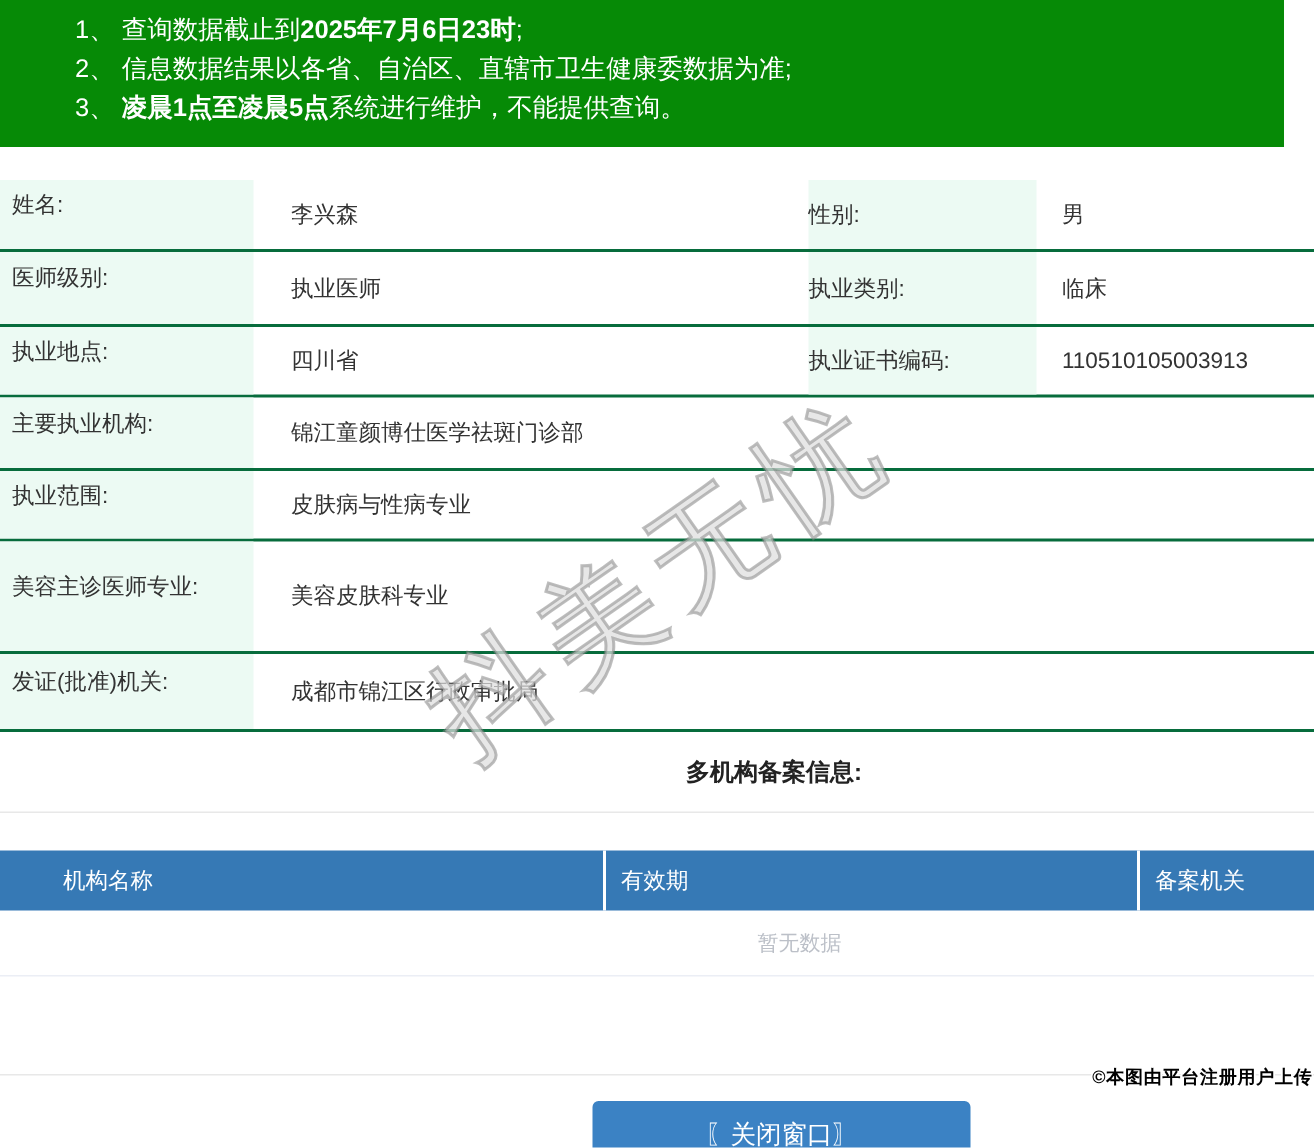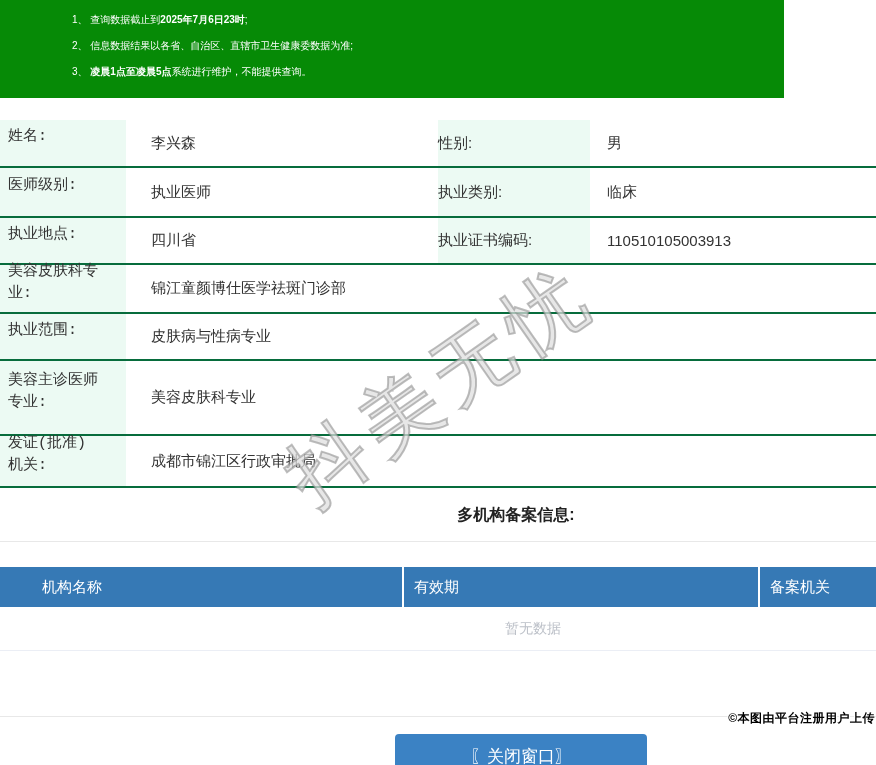--- a/index.html
+++ b/index.html
@@ -1,33 +1,33 @@
 <!DOCTYPE html>
 <html><head>
 <meta charset="utf-8">
 <style>
   * { margin:0; padding:0; box-sizing:border-box; }
   html,body { width:876px; height:765px; overflow:hidden; background:#fff;
     font-family:"Liberation Sans","DejaVu Sans",sans-serif; }
   body { position:relative; }
 
   
-  .notice { width:784px; height:98px; background:#068a06; color:#fff;
-    padding:7px 10px 0 72px; font-size:10px; }
+  .notice { width:856px; height:98px; background:#068a06; color:#fff;
+    padding:7px 10px 0 50px; font-size:17px; }
   .notice .line { line-height:26px; white-space:nowrap; }
   .notice b { font-weight:bold; }
 
   
   .info-table { margin-top:22px; width:876px; }
   .irow { display:flex; align-items:center; border-bottom:2px solid #076c3c;
     font-size:15px; color:#333; }
   .h48{height:48px}.h50{height:50px}.h47{height:47px}.h49{height:49px}.h75{height:75px}.h52{height:52px}
-  .c-label1 { width:126px; align-self:stretch; display:flex; align-items:center;
-    background:#ecfaf3; padding:0 26px 12px 8px; line-height:22px;font-family:Liberation Mono, monospace; }
-  .c-value1 { width:312px; padding-left:25px; }
+  .c-label1 { width:169px; align-self:stretch; display:flex; align-items:center;
+    background:#ecfaf3; padding:0 26px 12px 8px; line-height:22px; }
+  .c-value1 { width:370px; padding-left:25px; }
   .c-value1.wide { flex:1; }
   .c-label2 { width:152px; align-self:stretch; display:flex; align-items:center;
     background:#ecfaf3; }
   .c-value2 { flex:1; padding-left:17px; }
 
   
   .filing-title-wrap { height:54px; border-bottom:1px solid #e8e8e8;
     text-align:center; padding-top:17px; }
   .filing-title { font-size:16px; font-weight:bold; color:#222;
     display:inline-block; transform:translateX(78px); }
@@ -79,21 +79,21 @@
     <div class="c-label2">执业类别:</div>
     <div class="c-value2">临床</div>
   </div>
   <div class="irow h47">
     <div class="c-label1">执业地点:</div>
     <div class="c-value1">四川省</div>
     <div class="c-label2">执业证书编码:</div>
     <div class="c-value2">110510105003913</div>
   </div>
   <div class="irow h49">
-    <div class="c-label1">美容皮肤科专业:</div>
+    <div class="c-label1">主要执业机构:</div>
     <div class="c-value1 wide">锦江童颜博仕医学祛斑门诊部</div>
   </div>
   <div class="irow h47">
     <div class="c-label1">执业范围:</div>
     <div class="c-value1 wide">皮肤病与性病专业</div>
   </div>
   <div class="irow h75">
     <div class="c-label1">美容主诊医师专业:</div>
     <div class="c-value1 wide">美容皮肤科专业</div>
   </div>

